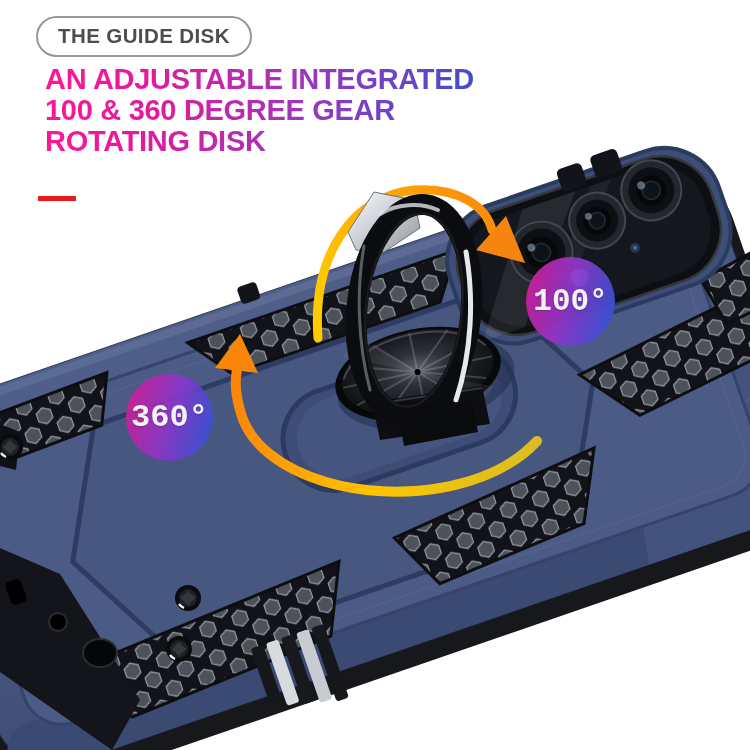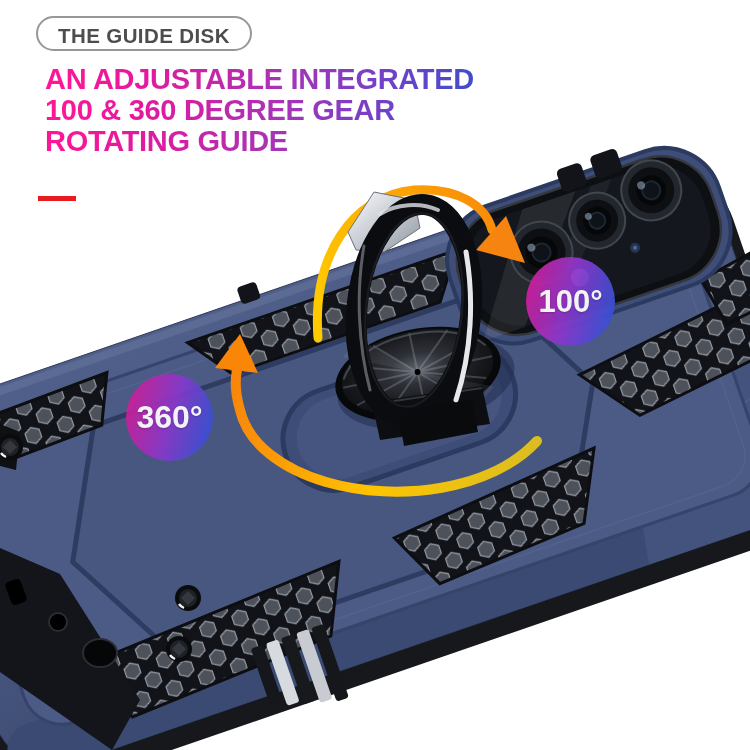--- a/index.html
+++ b/index.html
@@ -2,21 +2,21 @@
 <html><head>
 <meta charset="utf-8">
 <style>
   html,body{margin:0;padding:0;background:#fff;}
   body{width:750px;height:750px;overflow:hidden;font-family:"Liberation Sans",sans-serif;}
   .stage{position:relative;width:750px;height:750px;background:#ffffff;}
   .stage svg{position:absolute;left:0;top:0;}
 
   .pill{
     position:absolute;left:36px;top:16px;
-    padding:6px 20px 1px 20px;
+    padding:6px 20px 7px 20px;
     border:2.5px solid #979797;border-radius:24px;
     font-size:20.5px;font-weight:700;color:#4d4d4d;letter-spacing:.4px;
     background:#fff;white-space:nowrap;
   }
   .heading{
     position:absolute;left:37px;top:64px;width:470px;
     font-size:29px;font-weight:800;line-height:31px;letter-spacing:-.3px;
     background:linear-gradient(97deg,#ff1697 2%,#e21a9e 22%,#a335b8 52%,#6a43cb 74%,#2b53c6 98%);
     -webkit-background-clip:text;background-clip:text;color:transparent;
     white-space:nowrap;
@@ -24,20 +24,21 @@
   }
   .heading span{display:block;}
   .dash{position:absolute;left:38px;top:196px;width:38px;height:5px;background:#e81b1f;}
 
   .callout{
     position:absolute;border-radius:50%;
     display:flex;align-items:center;justify-content:center;
     color:#fff;font-weight:700;
     text-shadow:0 1px 2px rgba(40,0,60,.25);
     z-index:5;
+    font-family:Liberation Mono, monospace;
   }
   #badge100{
     left:526px;top:257px;width:89px;height:89px;font-size:31px;
     background:linear-gradient(105deg,#cb1f9b 8%,#8b37c9 48%,#3153d4 94%);
     opacity:.95;
   }
   #badge360{
     left:126px;top:374px;width:87px;height:87px;font-size:32px;
     background:linear-gradient(105deg,#c92099 10%,#8b37c9 50%,#3153d4 95%);
     opacity:.93;
@@ -233,21 +234,21 @@
   </g>
 </svg>
 
   <div class="pill">
     <span>THE GUIDE DISK</span>
   </div>
 
   <div class="heading">
     <span>AN ADJUSTABLE INTEGRATED</span>
     <span>100 &amp; 360 DEGREE GEAR</span>
-    <span>ROTATING GUIDE</span>
+    <span>ROTATING DISK</span>
   </div>
 
   <div class="dash"></div>
 
   <div class="callout" id="badge100">
     <span>100°</span>
   </div>
   <div class="callout" id="badge360">
     <span>360°</span>
   </div>

